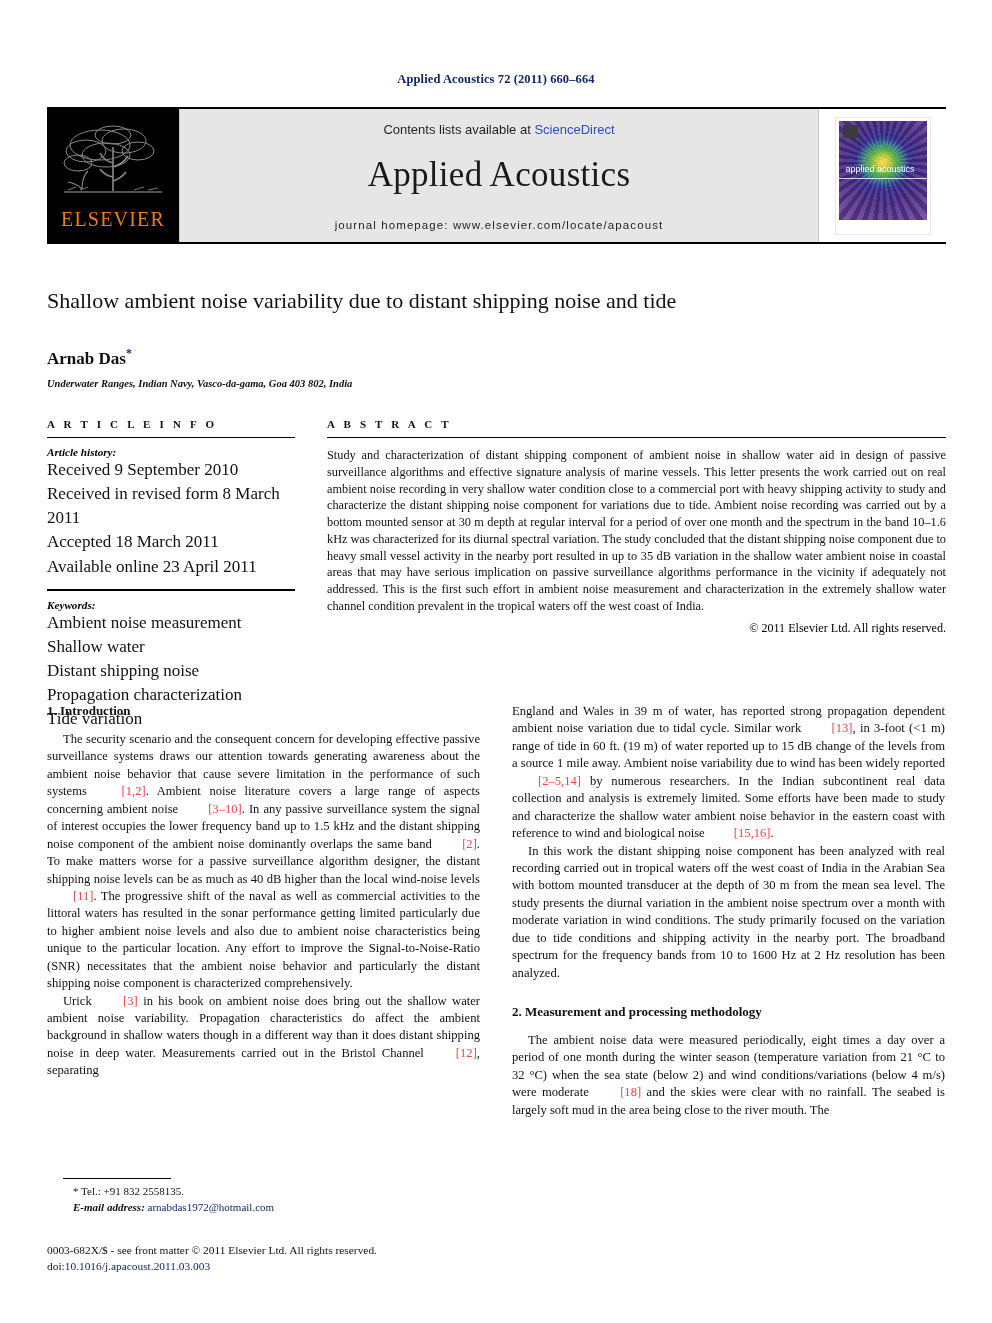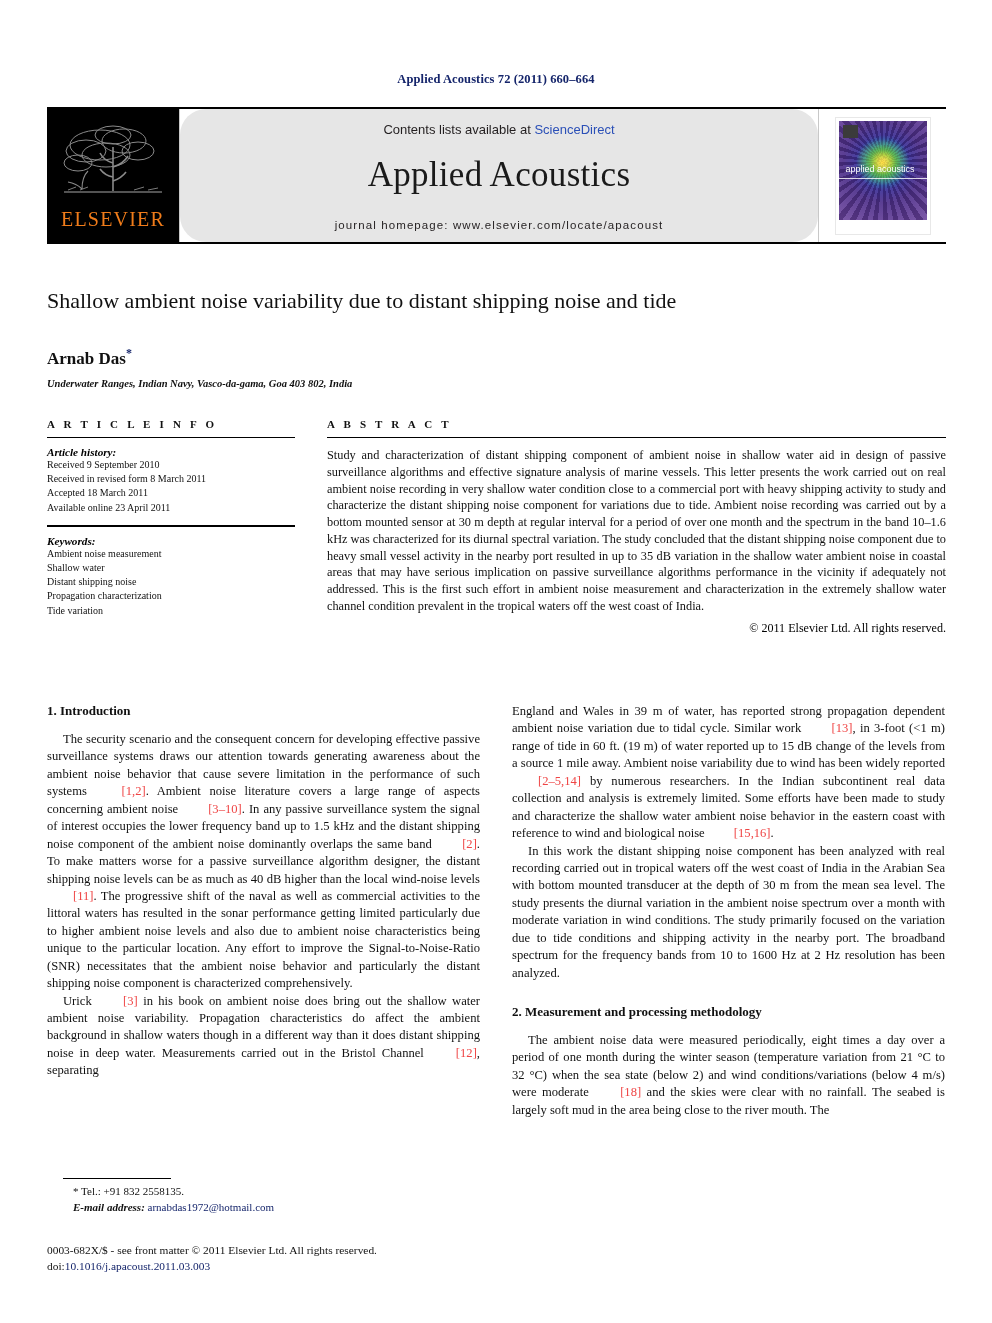--- a/index.html
+++ b/index.html
@@ -69,21 +69,20 @@
     margin-top: 1px;
   }
   .mast-center {
     flex: 1 1 auto;
     background: #e6e6e6;
     display: flex;
     flex-direction: column;
     align-items: center;
     justify-content: center;
     position: relative;
-    border-radius: 26px;
   }
   .contents-line {
     font-family: "Liberation Sans", sans-serif;
     font-size: 13px;
     color: #231f20;
     margin-top: 6px;
   }
   .contents-line .sd {
     color: #2a4fb7;
   }
@@ -229,21 +228,21 @@
   .rule-thin { border-top: 1px solid #000; margin-top: 7px; }
   .rule-thick { border-top: 2px solid #000; margin-top: 10px; }
   .info-head {
     font-style: italic;
     font-weight: bold;
     font-size: 11.2px;
     margin-top: 8px;
   }
   .info-line {
     font-family: "Liberation Serif", serif;
-    font-size: 10px;
+    font-size: 17px;
     line-height: 1.42;
     color: #111;
   }
   .abstract-body {
     margin-top: 9px;
     font-family: "Liberation Serif", serif;
     font-size: 12.3px;
     line-height: 1.365;
     text-align: justify;
     color: #111;

